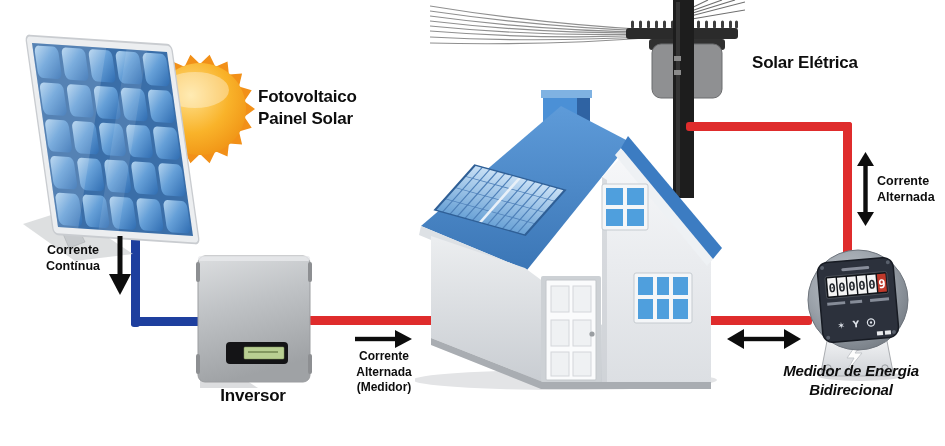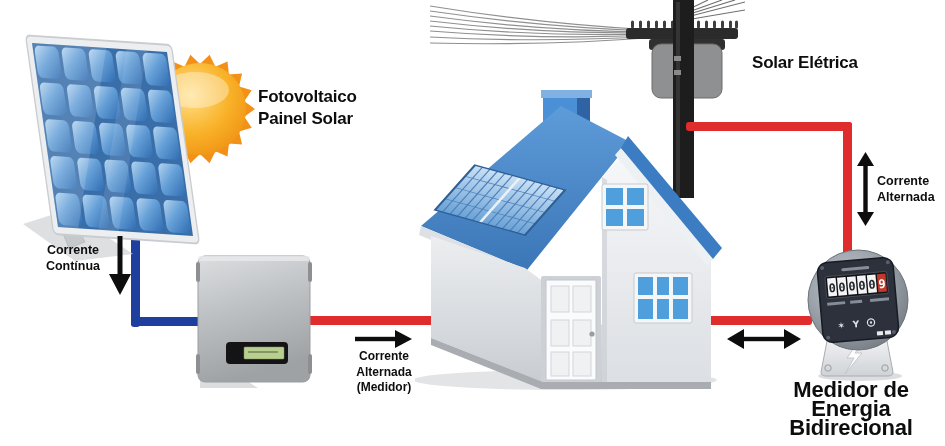--- a/index.html
+++ b/index.html
@@ -312,24 +312,25 @@
     <polygon points="0,10 17,0 17,20" fill="#0d0d0d"></polygon>
     <rect x="15" y="7.8" width="44" height="4.4" fill="#0d0d0d"></rect>
     <polygon points="74,10 57,0 57,20" fill="#0d0d0d"></polygon>
   </svg>
 
   <div class="lbl lbl-big z4" style="left:258px;top:86px;">
     <div>Fotovoltaico</div>
     <div>Painel Solar</div>
   </div>
 
+  <div class="lbl lbl-big center z4" style="left:190px;top:385px;width:126px;">Inversor</div>
 
   <div class="lbl lbl-big z4" style="left:752px;top:52px;">Solar Elétrica</div>
 
-  <div class="lbl lbl-big center z4" style="left:761px;top:380px;width:180px;font-size:22px;line-height:19px;">
+  <div class="lbl lbl-big center z4" style="left:761px;top:361px;width:180px;font-size:15px;line-height:19px;font-style:italic;">
     <div>Medidor de Energia</div>
     <div>Bidirecional</div>
   </div>
 
   <div class="lbl lbl-small center z4" style="left:38px;top:243px;width:70px;">
     <div>Corrente</div>
     <div>Contínua</div>
   </div>
 
   <div class="lbl lbl-small center z4" style="left:343px;top:349px;width:82px;font-size:12px;">

